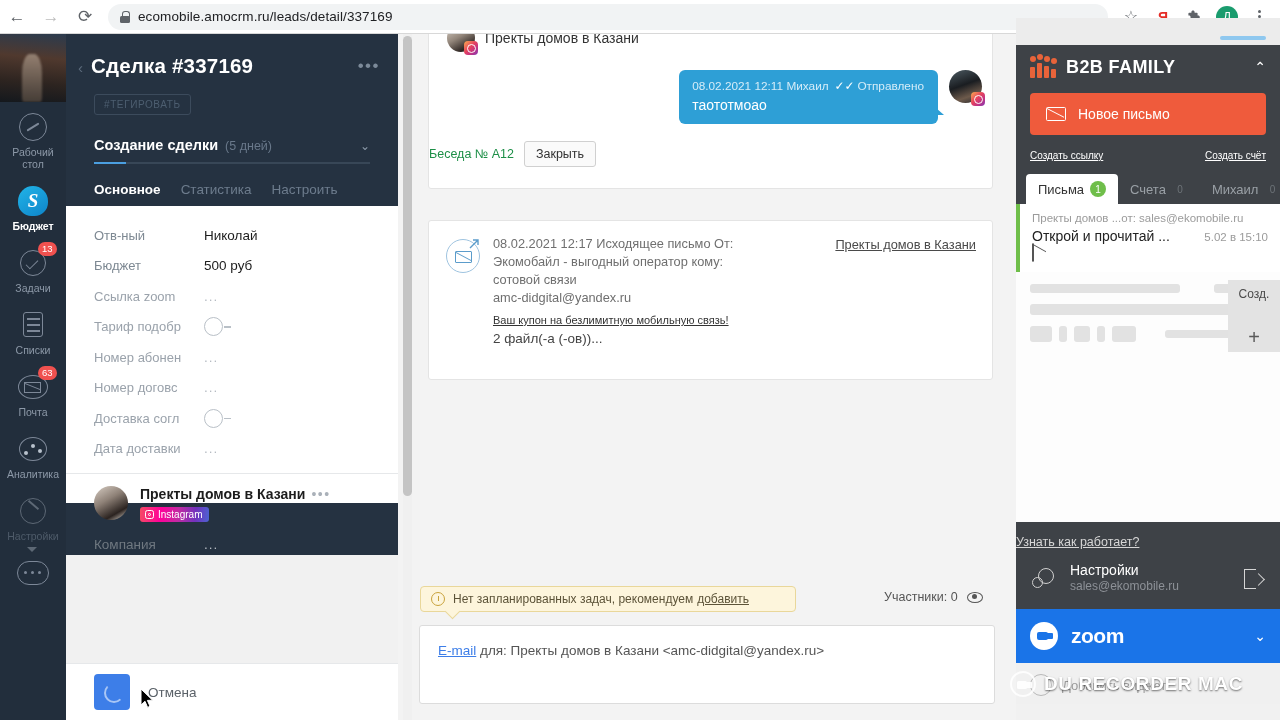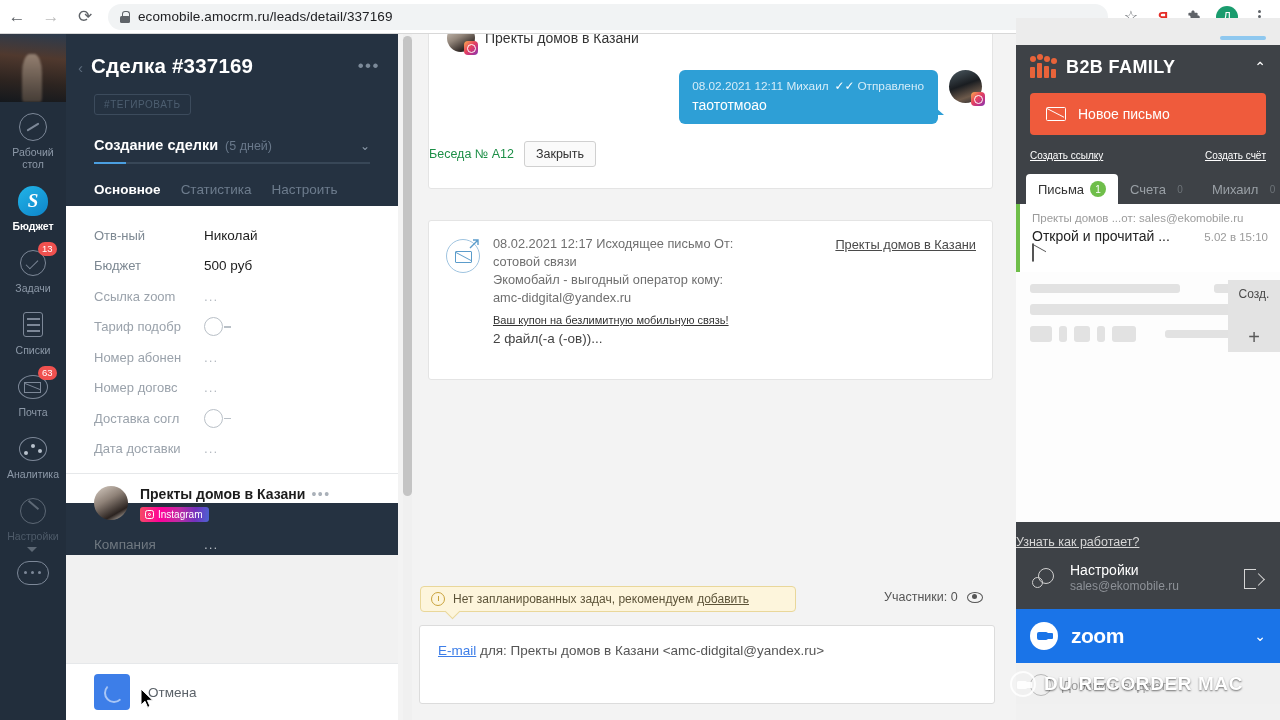--- a/index.html
+++ b/index.html
@@ -564,22 +564,22 @@
   <div class="card" id="mailCard">
     <div class="mail-wrap">
       <span class="mail-ic">
         <i class="env"></i>
         <svg class="arr" viewBox="0 0 12 12">
             <path d="M2 10 L10 2 M5 2 L10 2 L10 7" stroke="#5b9ccb" stroke-width="1.4" fill="none"></path>
           </svg>
       </span>
       <div class="mail-body">
         <div class="mail-l1">08.02.2021 12:17 Исходящее письмо От:</div>
+        <div class="mail-l1">Экомобайл - выгодный оператор    кому:</div>
         <div class="mail-l1">сотовой связи</div>
-        <div class="mail-l1">Экомобайл - выгодный оператор    кому:</div>
         <div class="mail-l1">amc-didgital@yandex.ru</div>
         <a class="mail-subject">Ваш купон на безлимитную мобильную связь!</a>
         <div class="mail-files">2 файл(-а (-ов))...</div>
       </div>
       <span class="mail-right">Пректы домов в Казани</span>
     </div>
   </div>
 </div>
 
 <div class="task-note">

